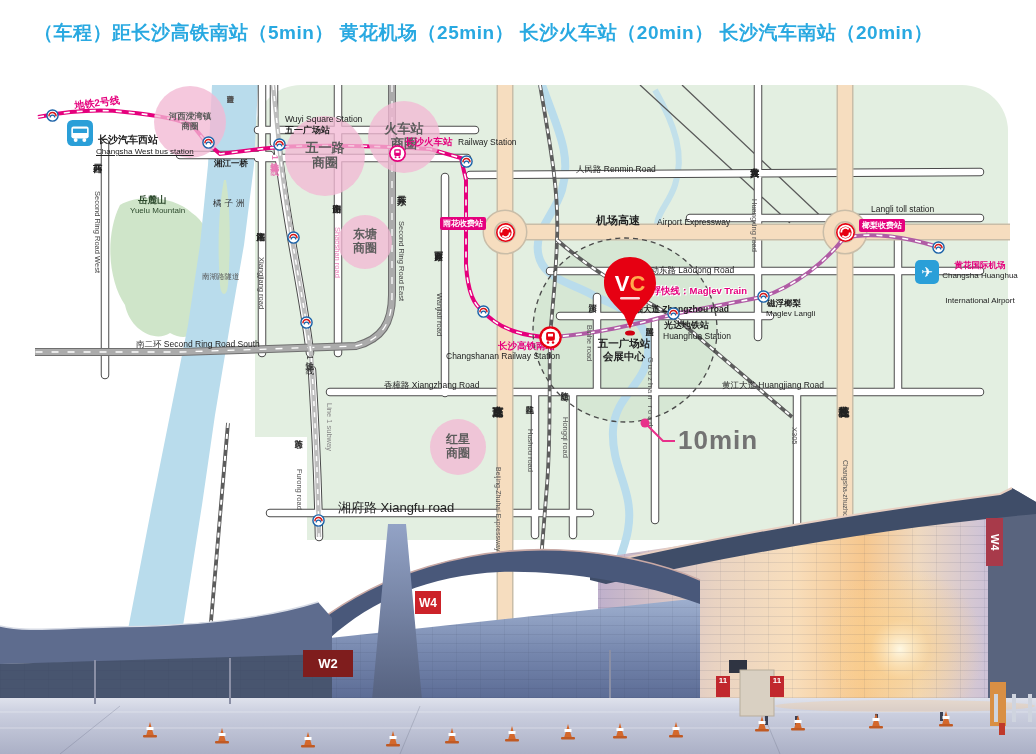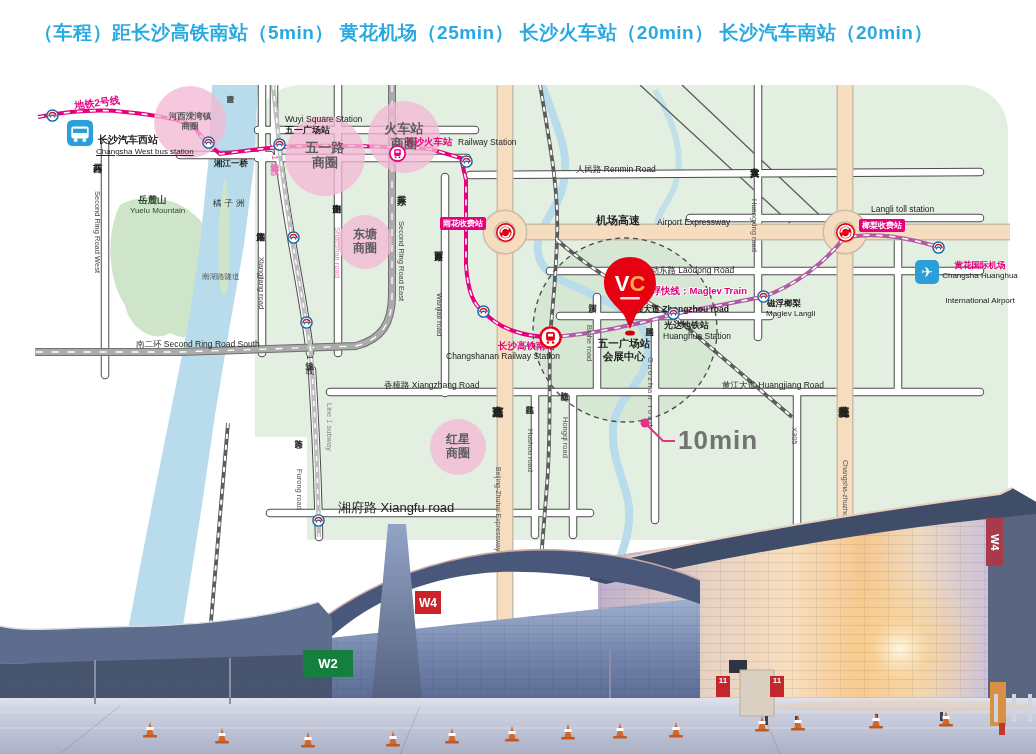--- a/index.html
+++ b/index.html
@@ -397,17 +397,17 @@
     <use href="#cone" x="503" y="272"></use>
   <use href="#cone" x="559" y="270"></use>
     <use href="#cone" x="611" y="269"></use>
     <use href="#cone" x="667" y="268"></use>
   <use href="#cone" x="753" y="262"></use>
     <use href="#cone" x="789" y="261"></use>
     <use href="#cone" x="867" y="259"></use>
   <use href="#cone" x="937" y="257"></use>
 </svg>
 
-<div class="sign" style="left:303px;top:650px;width:50px;height:27px;background:#15803d;font-size:13px;">W2</div>
+<div class="sign" style="left:303px;top:650px;width:50px;height:27px;background:#7f1d1d;font-size:13px;">W2</div>
 <div class="sign" style="left:415px;top:591px;width:26px;height:23px;background:#cc2229;font-size:12px;">W4</div>
 <div class="sign vert" style="left:986px;top:518px;width:17px;height:48px;background:#a83a4a;font-size:11px;">W4</div>
 <div class="sign" style="left:716px;top:676px;width:14px;height:21px;background:#c1272d;font-size:8px;align-items:flex-start;">11</div>
 <div class="sign" style="left:770px;top:676px;width:14px;height:21px;background:#c1272d;font-size:8px;align-items:flex-start;">11</div>
 
 </body></html>

